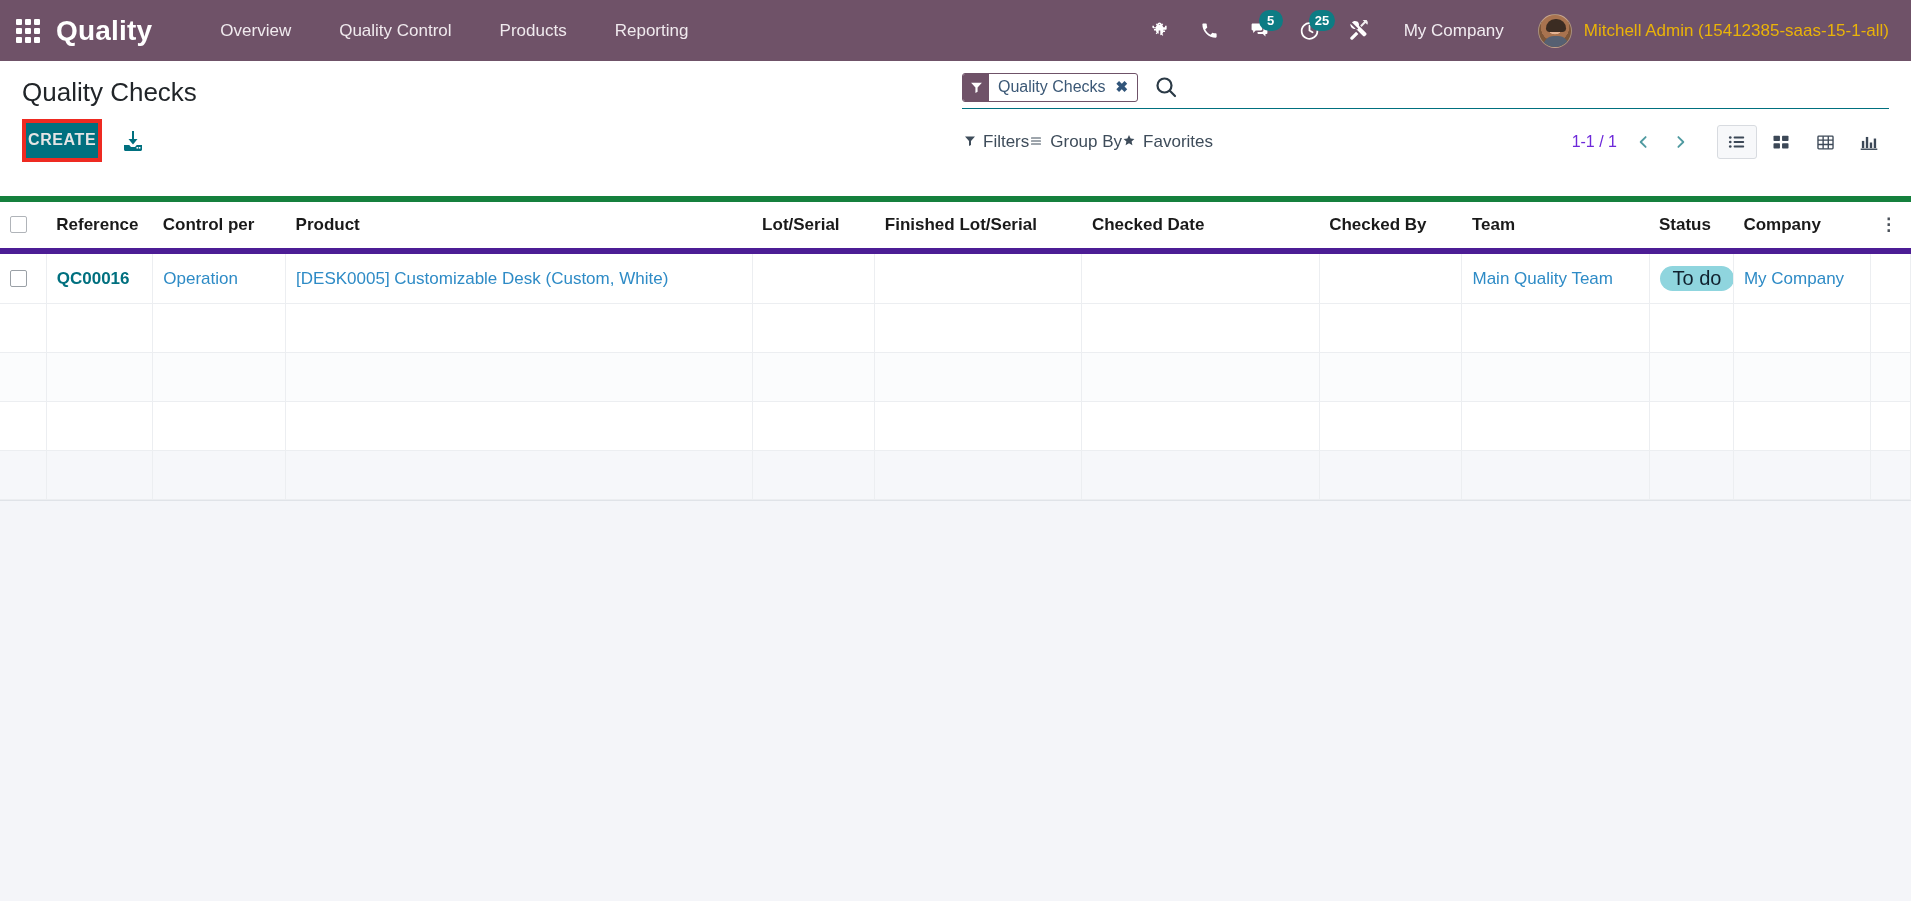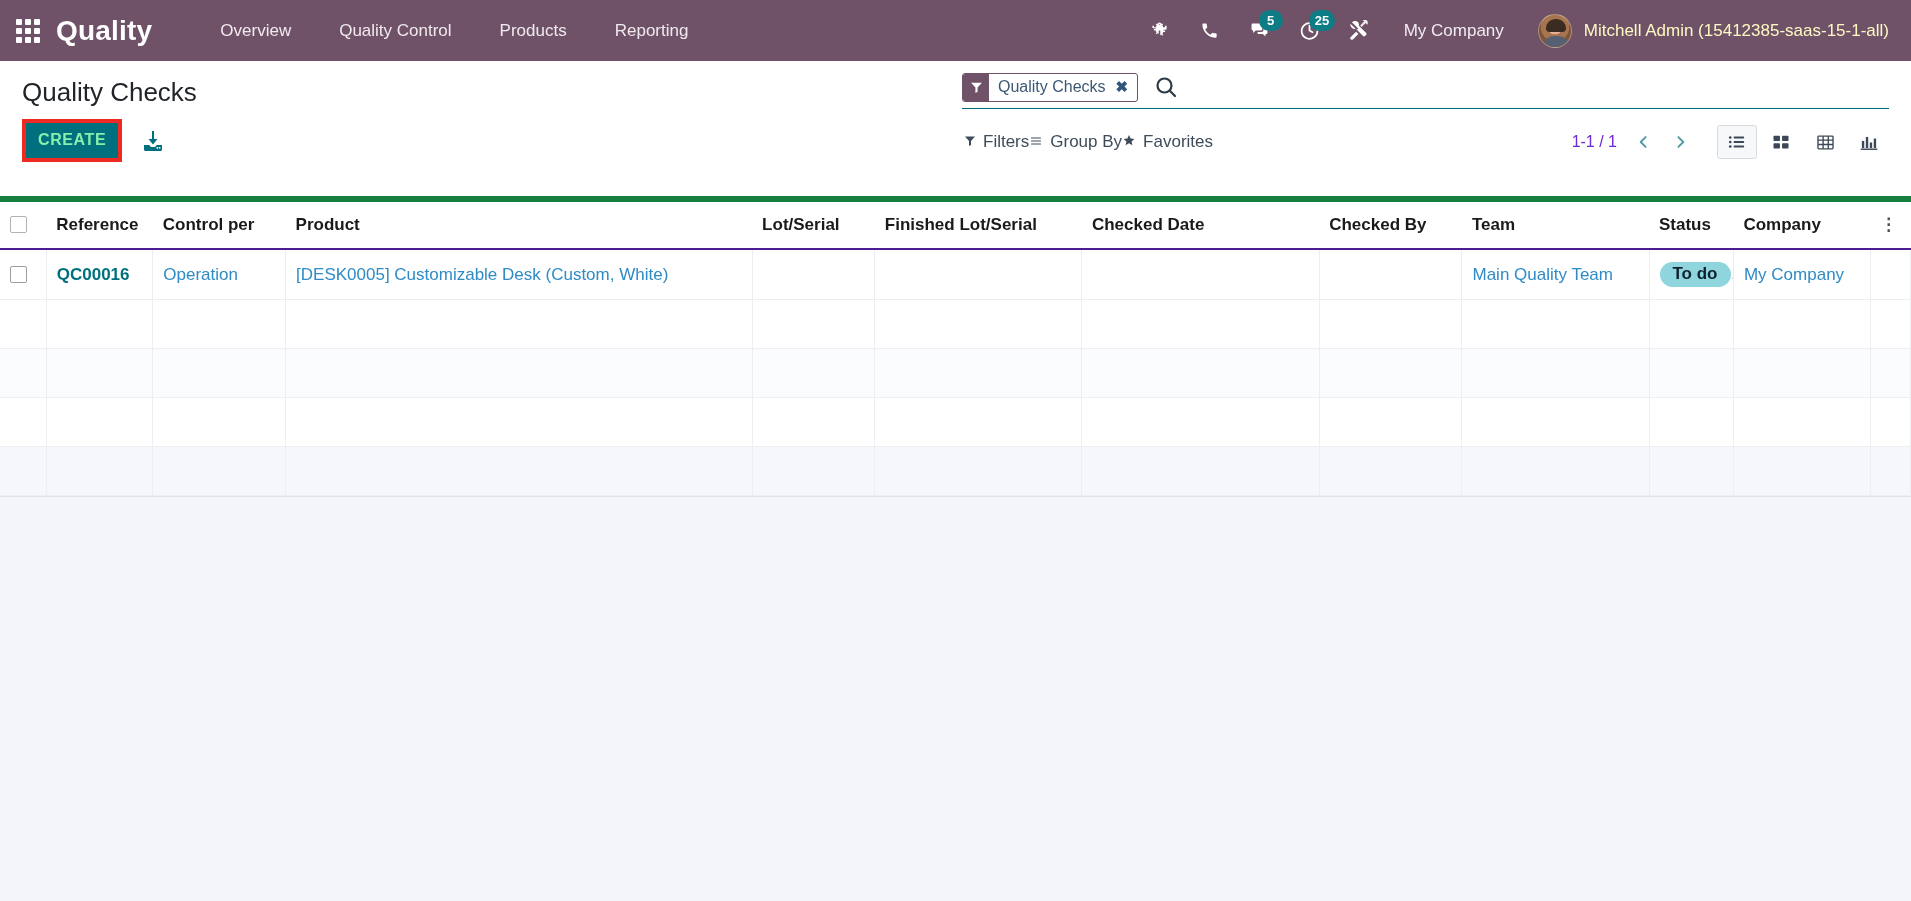--- a/index.html
+++ b/index.html
@@ -68,39 +68,39 @@
   .avatar::after {
     content: ""; position: absolute; left: 7px; top: 4px;
     width: 20px; height: 13px; border-radius: 10px 10px 4px 4px;
     background: #3b2c22;
   }
   .avatar::before {
     content: ""; position: absolute; left: 4px; bottom: 0;
     width: 26px; height: 11px; border-radius: 13px 13px 0 0;
     background: #566072;
   }
-  .user-name { font-size: 17px; color: #fef9c3; }
+  .user-name { font-size: 17px; color: #eab308; }
 
   
   .control-panel {
     background: #ffffff;
     border-bottom: 6px solid #15803d;
     padding: 0 22px;
     position: relative;
     height: 141px;
   }
   .cp-row { display: flex; align-items: flex-start; }
   .cp-left { width: 940px; padding-top: 14px; }
   .page-title { font-size: 26px; color: #212529; font-weight: normal; line-height: 34px; }
   .cp-buttons { display: flex; align-items: center; gap: 18px; margin-top: 10px; }
   .btn-create {
-    background: #00707f; color: #86efac;
+    background: #00707f; color: #e5e5e5;
     font-size: 16px; font-weight: bold; letter-spacing: .6px;
     border: 4px solid #ee2a21;
-    padding: 7px 12px 8px;
+    padding: 7px 2px 8px;
     cursor: pointer;
     line-height: 20px;
   }
   .icon-import { cursor: pointer; display: flex; align-items: center; }
 
   
   .cp-right { flex: 1; padding-top: 10px; }
   .searchbar {
     display: flex; align-items: center;
     border-bottom: 1px solid #00707f;
@@ -159,21 +159,21 @@
     cursor: pointer; border: 1px solid transparent; border-radius: 3px;
   }
   .view-btn.active { background: #f7f8fa; border-color: #d8dbe0; }
 
   
   .list-wrap { background: #ffffff; }
   table.o-list { width: 100%; border-collapse: collapse; table-layout: fixed; }
   table.o-list th {
     font-size: 17px; font-weight: bold; color: #1a1a1a;
     text-align: left; padding: 12px 10px 13px;
-    border-bottom: 2px solid #4c1d95;
+    border-bottom: 6px solid #4c1d95;
     white-space: nowrap;
   }
   table.o-list td {
     font-size: 17px; padding: 12px 10px;
     border-bottom: 1px solid #eceef1;
     border-right: 1px solid #eceef1;
     white-space: nowrap; overflow: hidden; text-overflow: ellipsis;
     height: 49px;
   }
   td.cell-cb, th.cell-cb { border-right: none; width: 46px; padding-left: 18px; }
@@ -181,21 +181,21 @@
     width: 17px; height: 17px;
     border: 1px solid #9aa0a6; border-radius: 2px; background: #fff;
     display: block; cursor: pointer;
   }
   .head-checkbox { border-color: #b0b4b9; }
   .link-strong { color: #00707f; font-weight: bold; cursor: pointer; }
   .link { color: #2e8bc6; cursor: pointer; }
   .status-badge {
     display: inline-block;
     background: #8fd5de; color: #10212e;
-    font-size: 17px; font-weight: bold;
+    font-size: 20px; font-weight: normal;
     border-radius: 13px; padding: 3px 13px 4px;
     line-height: 18px;
   }
   th.col-opts, td.col-opts { width: 40px; text-align: center; border-right: none; }
   .opts-dots { color: #4a5159; font-size: 17px; cursor: pointer; letter-spacing: 0; }
   tr.filler td { border-bottom: 1px solid #eceef1; height: 49px; }
   tr.filler.shade td { background: #fbfcfd; }
   tr.filler.shade2 td { background: #f6f7fa; }
   .list-bottom-edge { height: 1px; background: #e0e3e8; }
   .page-bg { background: #f4f5f9; height: 443px; }

